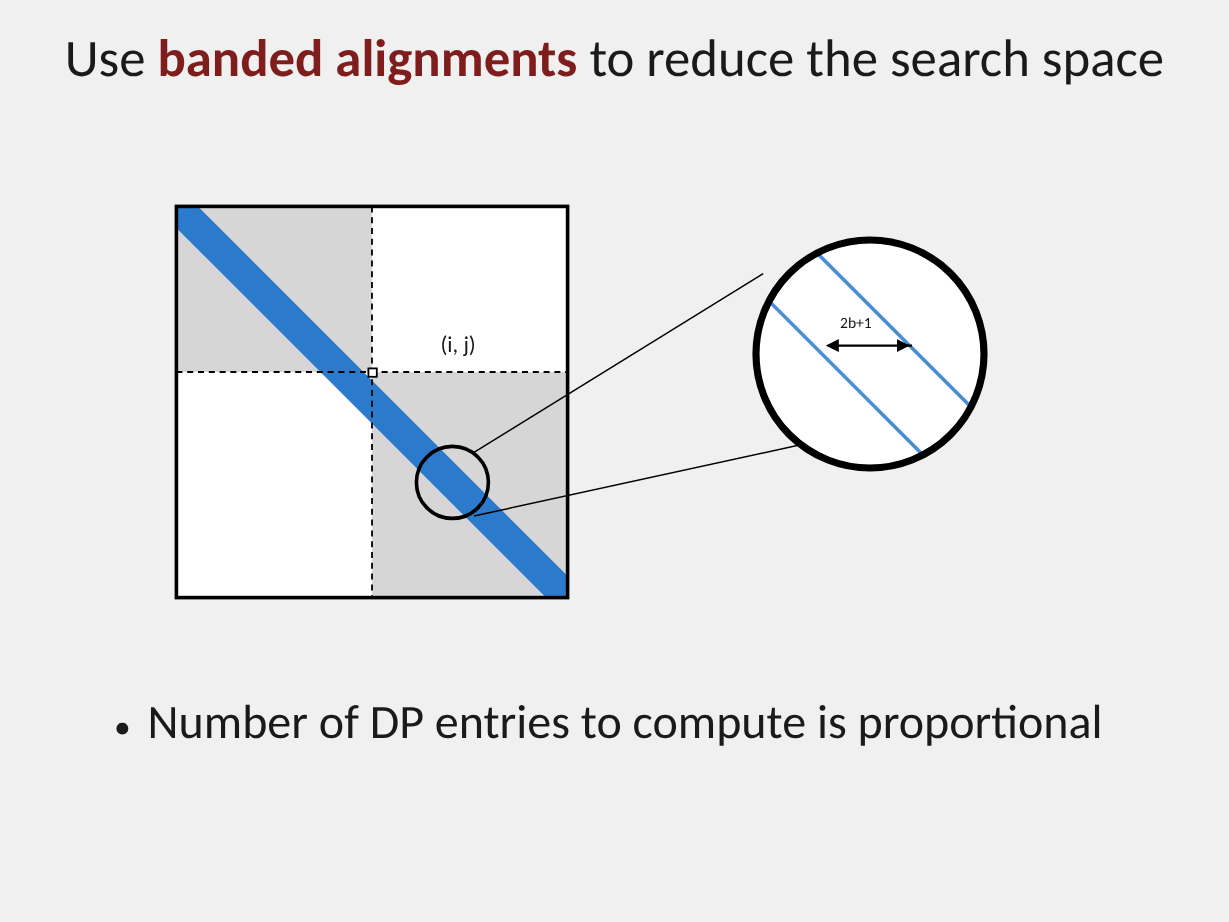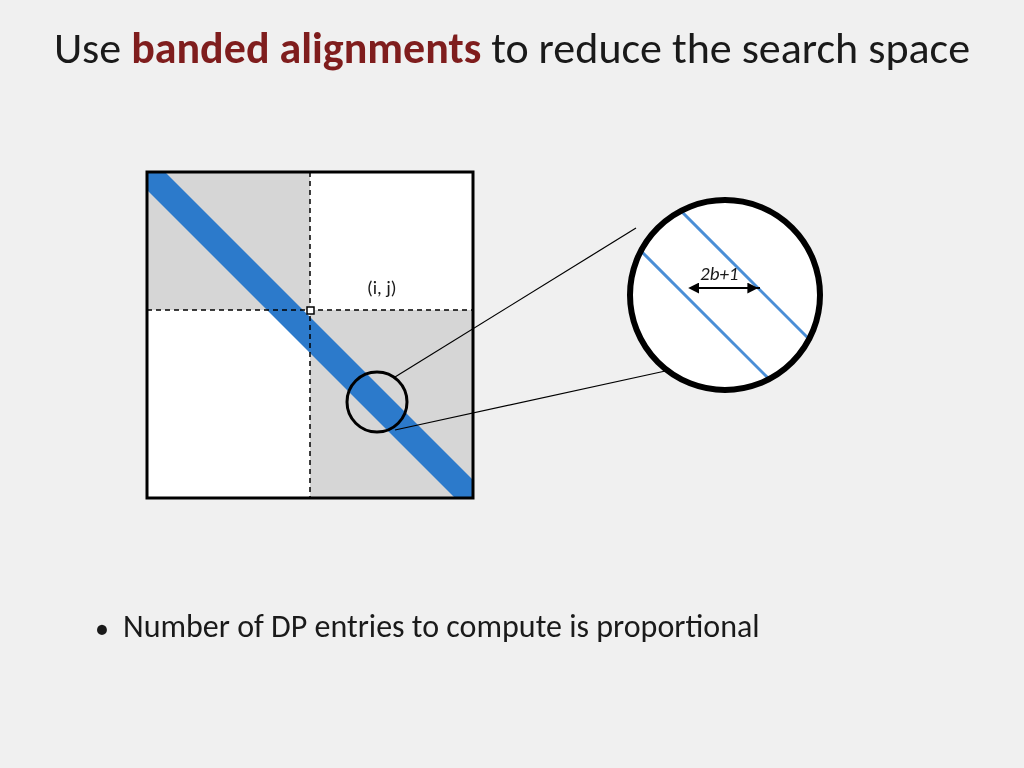--- a/index.html
+++ b/index.html
@@ -51,30 +51,29 @@
     left: 331px;
     top: 106px;
     font-size: 19px;
     color: #1a1a1a;
     margin-left: 36px;
   }
   .width-label {
     position: absolute;
     left: 700px;
     top: 92px;
-    font-size: 19px;
-    font-style: italic;
+    font-size: 13px;
     color: #1a1a1a;
   }
   .bullet-area {
     position: absolute;
-    top: 605px;
+    top: 575px;
     left: 95px;
     width: 840px;
-    font-size: 32px;
+    font-size: 40px;
     color: #1a1a1a;
     line-height: 1.35;
   }
   .bullet-area ul { list-style: none; }
   .bullet-area li::before {
     content: "•";
     display: inline-block;
     width: 28px;
     font-size: 28px;
     vertical-align: middle;

